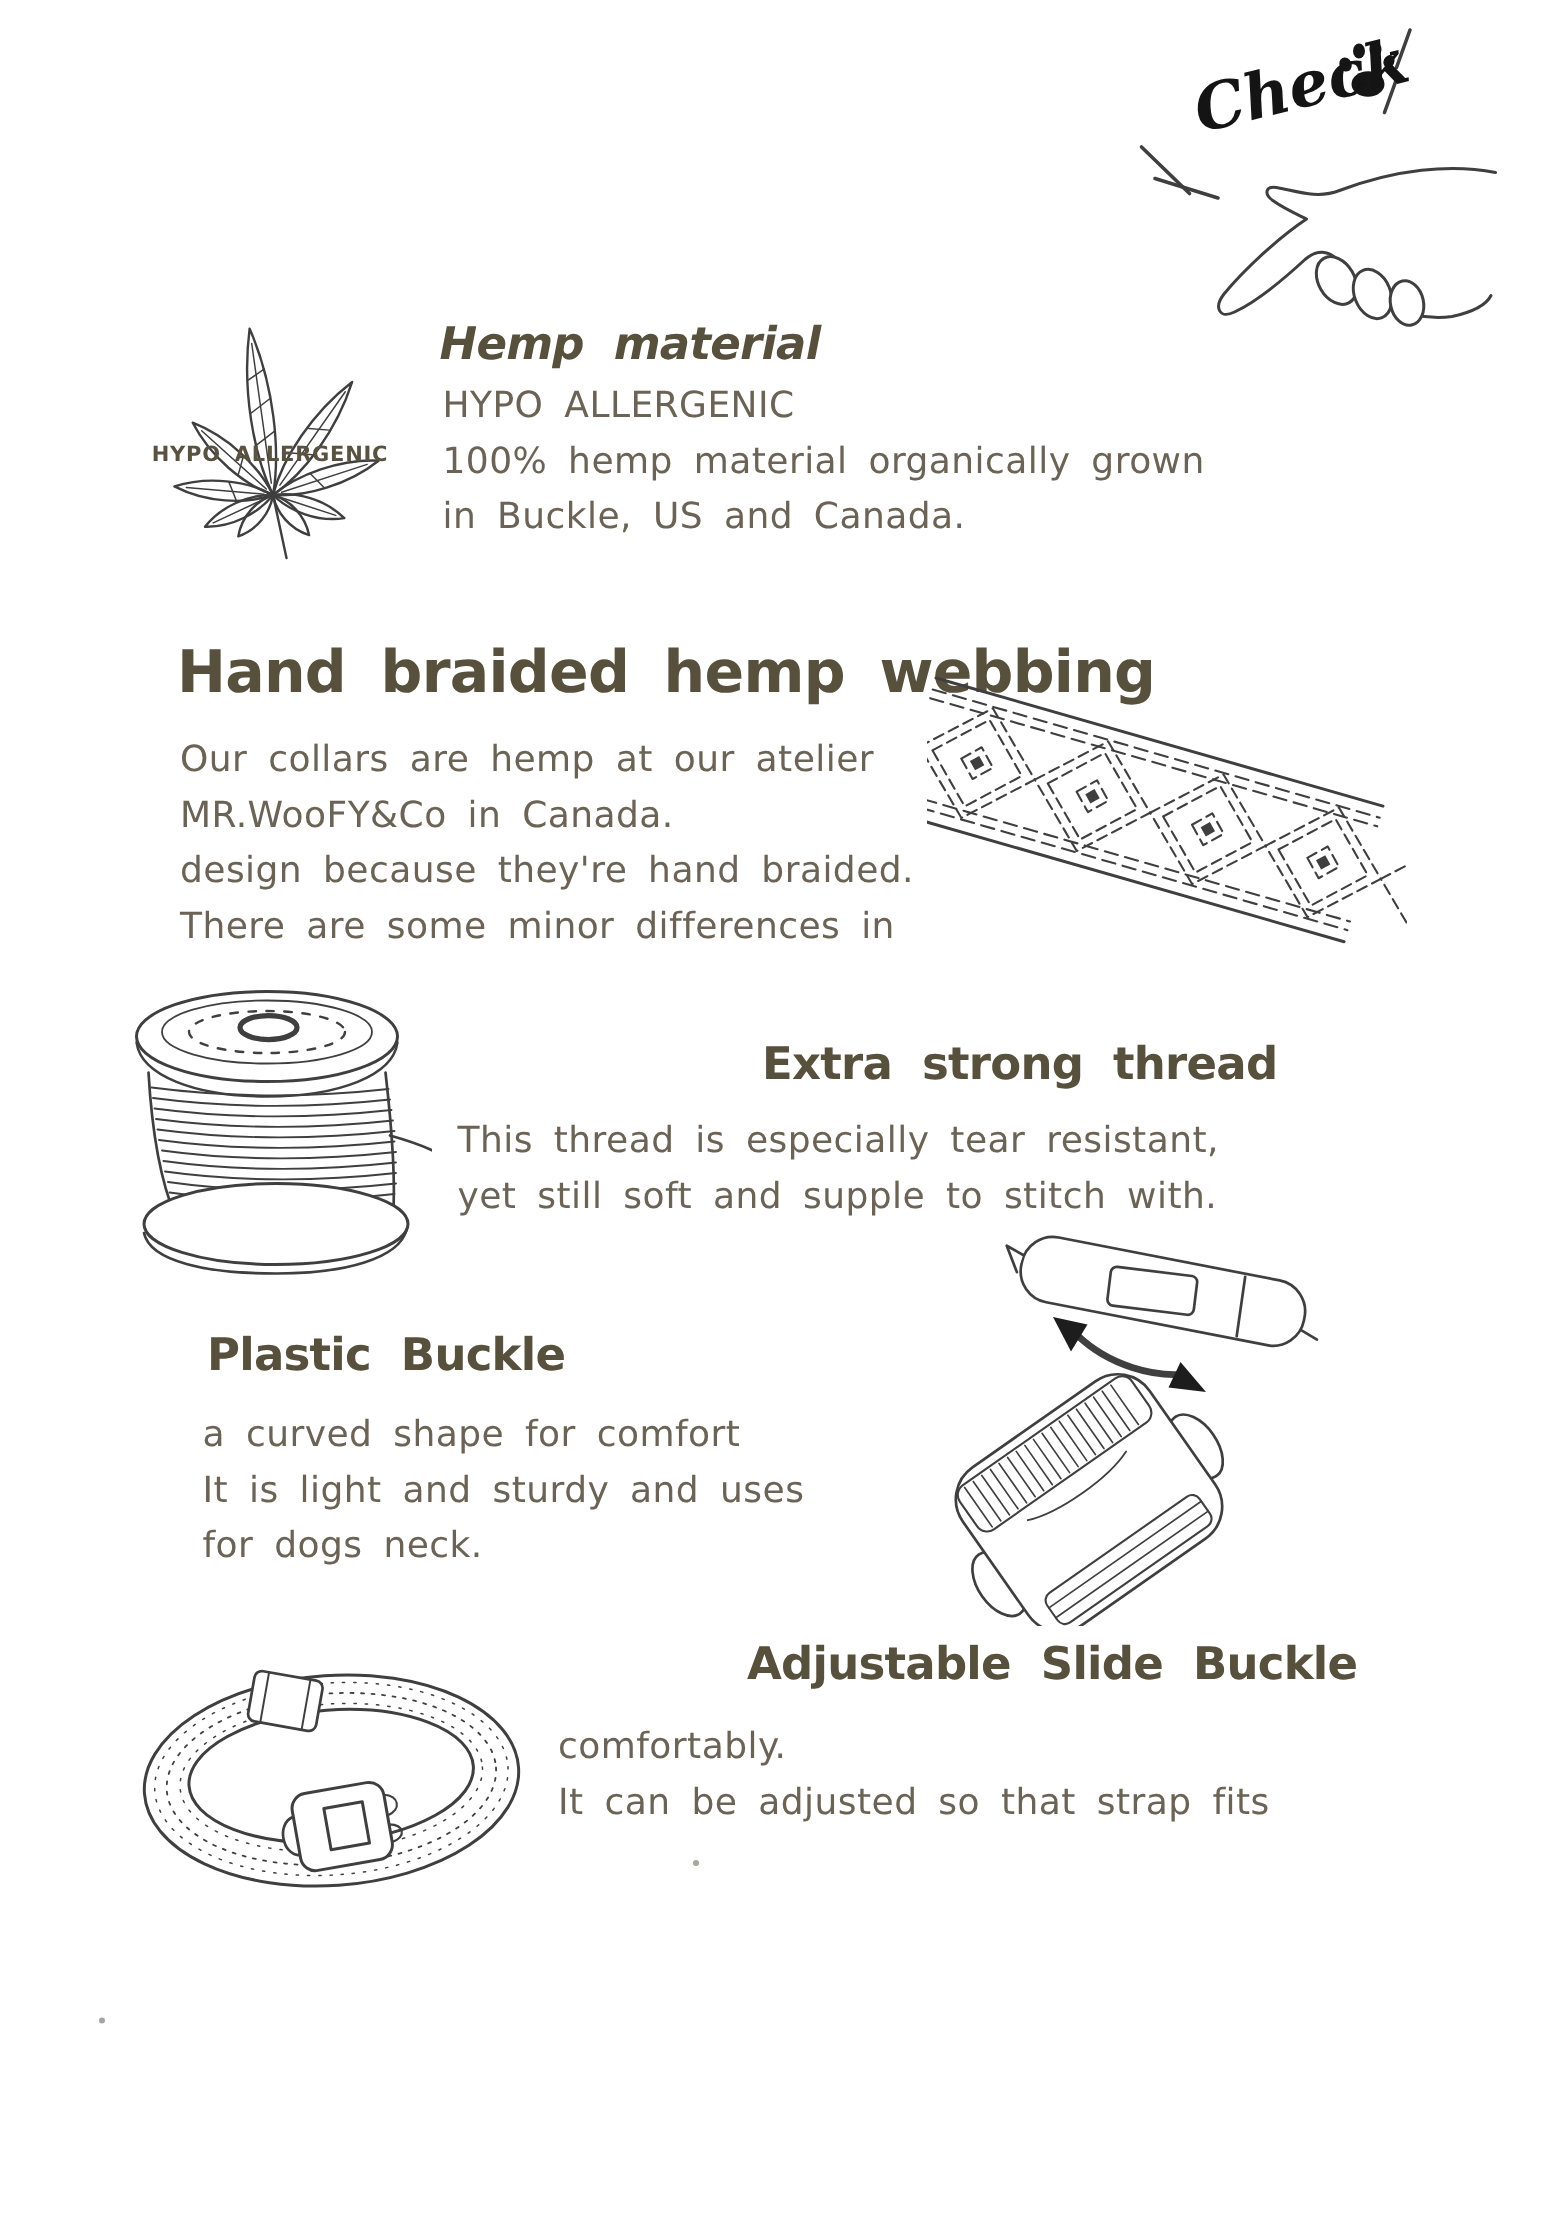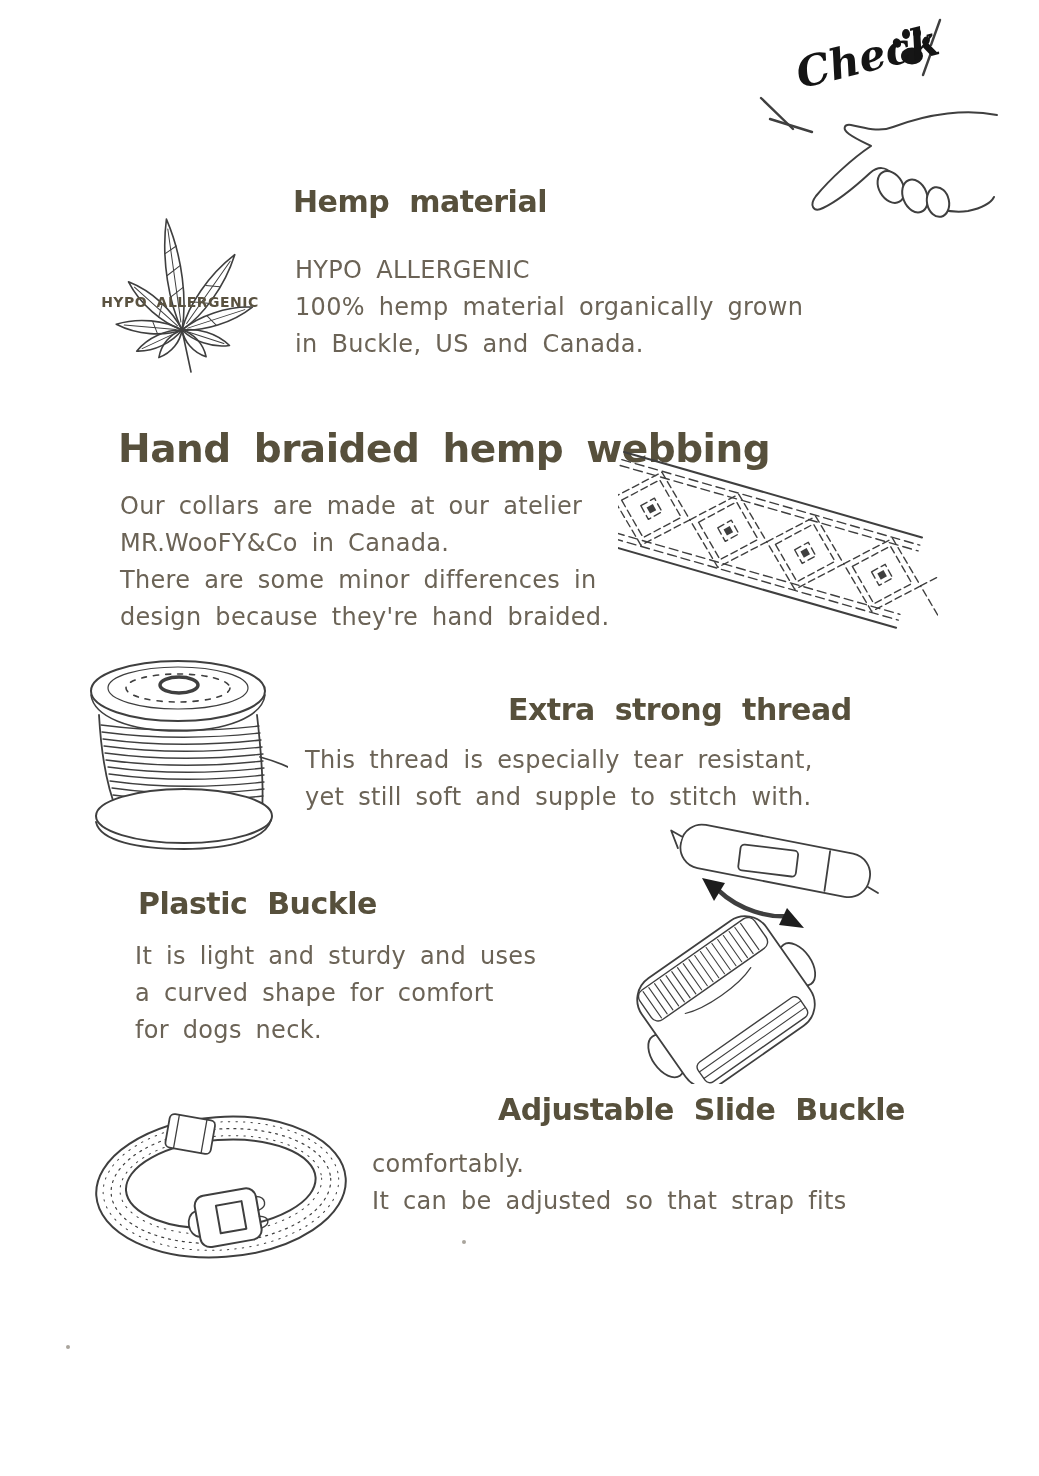--- a/index.html
+++ b/index.html
@@ -107,33 +107,33 @@
         </g>
         <g transform="translate(97,130) rotate(138)">
           <path d="M0,0 C6,-10 7,-24 0,-36 C-7,-24 -6,-10 0,0 Z"></path>
         </g>
         <path d="M97,130 C100,144 103,158 106,172" stroke-width="1.6"></path>
       </g>
       <text x="95" y="107" text-anchor="middle" style="font-family:'DejaVu Sans',sans-serif; font-weight:bold; font-size:14px; letter-spacing:0.5px; word-spacing:4px;" fill="#5a5240">HYPO ALLERGENIC</text>
     </svg>
   </div>
 
-  <h2 class="sec-title abs" style="left:293px; top:184px;">Hemp material</h2>
+  <h2 class="sec-title abs" style="left:293px; top:212px;font-style:italic;">Hemp material</h2>
   <div class="abs" style="left:295px; top:252px;">
     <div class="hand-text">HYPO ALLERGENIC</div>
     <div class="hand-text">100% hemp material organically grown</div>
     <div class="hand-text">in Buckle, US and Canada.</div>
   </div>
 
   <h2 class="sec-title abs" style="left:118px; top:426px; font-size:39px;">Hand braided hemp webbing</h2>
   <div class="abs" style="left:120px; top:488px;">
-    <div class="hand-text">Our collars are made at our atelier</div>
+    <div class="hand-text">Our collars are hemp at our atelier</div>
     <div class="hand-text">MR.WooFY&amp;Co in Canada.</div>
+    <div class="hand-text">design because they're hand braided.</div>
     <div class="hand-text">There are some minor differences in</div>
-    <div class="hand-text">design because they're hand braided.</div>
   </div>
 
   <div class="abs" style="left:618px; top:430px; width:320px; height:205px;">
     <svg width="320" height="205" viewBox="0 0 320 205">
       <g transform="translate(6,22) rotate(16)" class="sketch">
         <path d="M0,0 H310" stroke-width="2"></path>
         <path d="M0,94 H310" stroke-width="2"></path>
         <g stroke-width="1.4" stroke-dasharray="9 5">
           <path d="M0,8 H310"></path>
             <path d="M0,14 H310"></path>
@@ -203,22 +203,22 @@
   </div>
 
   <h2 class="sec-title abs" style="left:508px; top:692px;">Extra strong thread</h2>
   <div class="abs" style="left:305px; top:742px;">
     <div class="hand-text">This thread is especially tear resistant,</div>
     <div class="hand-text">yet still soft and supple to stitch with.</div>
   </div>
 
   <h2 class="sec-title abs" style="left:138px; top:886px;">Plastic Buckle</h2>
   <div class="abs" style="left:135px; top:938px;">
+    <div class="hand-text">a curved shape for comfort</div>
     <div class="hand-text">It is light and sturdy and uses</div>
-    <div class="hand-text">a curved shape for comfort</div>
     <div class="hand-text">for dogs neck.</div>
   </div>
 
   <div class="abs" style="left:630px; top:812px; width:290px; height:272px;">
     <svg width="290" height="272" viewBox="0 0 290 272">
 
       <g class="sketch" stroke-width="1.8" transform="rotate(11 140 55)">
         <rect x="48" y="26" width="192" height="44" rx="21" fill="#ffffff"></rect>
         <rect x="108" y="36" width="58" height="26" rx="4" transform="rotate(-4 137 49)" fill="#ffffff"></rect>
         <path d="M196,28 L198,68"></path>

